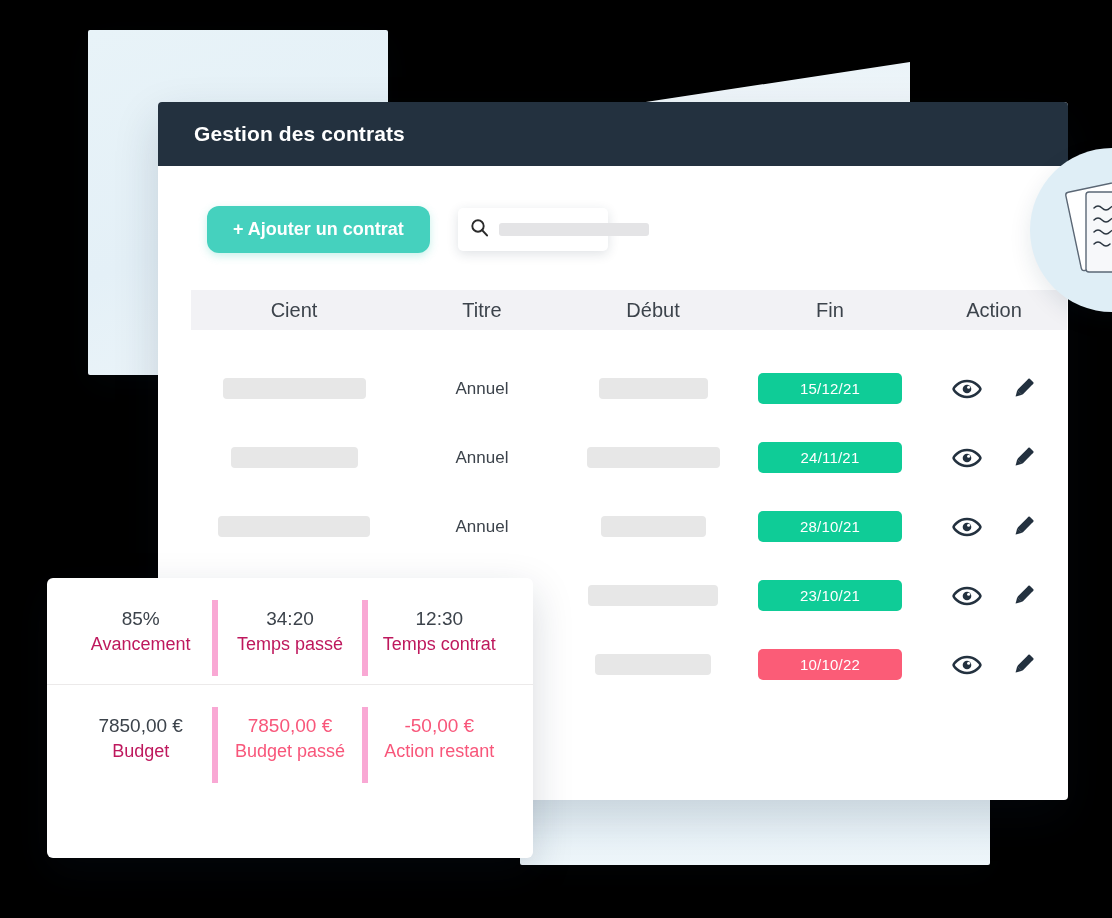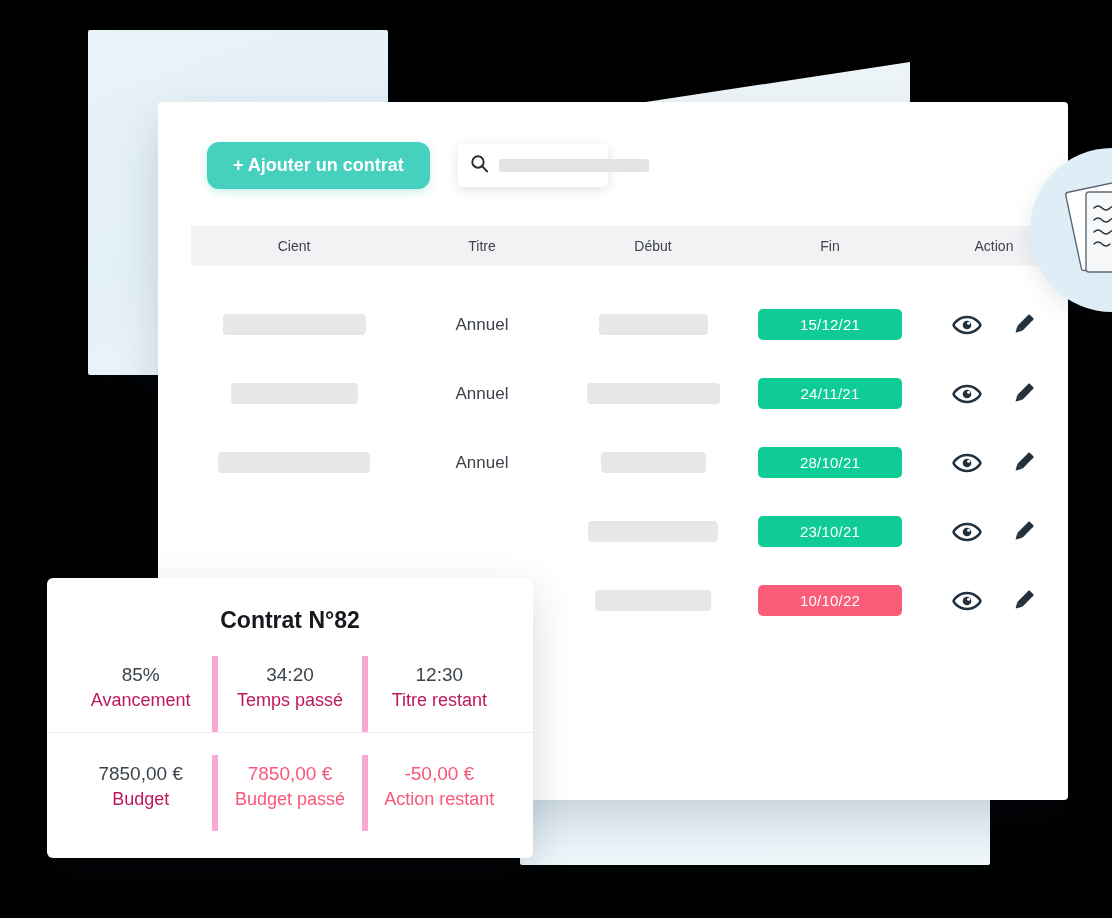--- a/index.html
+++ b/index.html
@@ -142,21 +142,21 @@
     margin-top: 37px;
     width: 876px;
   }
   .thead {
     display: flex;
     background: #f2f2f5;
     height: 40px;
     align-items: center;
   }
   .th {
-    font-size: 14px;
+    font-size: 20px;
     color: #3c434b;
     text-align: center;
     font-weight: normal;
   }
   .col-client { width: 206px; flex: 0 0 206px; }
   .col-titre  { width: 170px; flex: 0 0 170px; }
   .col-debut  { width: 172px; flex: 0 0 172px; }
   .col-fin    { width: 182px; flex: 0 0 182px; }
   .col-action { width: 146px; flex: 0 0 146px; }
 
@@ -229,21 +229,21 @@
     font-weight: bold;
     color: #15191d;
     padding-top: 29px;
   }
   .cc-grid {
     display: flex;
     margin-top: 22px;
     padding: 0 22px;
   }
   .cc-grid.row2 {
-    margin-top: 0;
+    margin-top: 8px;
     border-top: 1px solid #eceaea;
     padding-top: 22px;
   }
   .cc-cell {
     flex: 1 1 0;
     text-align: center;
     padding: 6px 4px 20px 4px;
     box-sizing: border-box;
   }
   .cc-cell + .cc-cell { border-left: 6px solid #f9a8d4; }
@@ -255,20 +255,23 @@
 <body>
 
 <div id="stage">
 
   <div class="deco deco-topleft"></div>
   <div class="deco-wedge"></div>
   <div class="deco deco-bottomright"></div>
 
   <div id="panel">
 
+    <div class="panel-titlebar">
+      <span class="panel-title">Gestion des contrats</span>
+    </div>
 
     <div class="panel-body">
 
       <div class="toolbar">
         <button class="btn-add">+ Ajouter un contrat</button>
 
         <div class="search-box">
           <span class="search-icon">
             <svg width="19" height="19" viewBox="0 0 19 19">
               <circle cx="8" cy="8" r="5.7" fill="none" stroke="#2b2b2b" stroke-width="1.9"></circle>
@@ -458,33 +461,32 @@
           <path d="M96 104 L104 120 L112 104 Z" fill="#f7f7f7" stroke="#3a3f46" stroke-width="1.4"></path>
           <path d="M101 113 L104 120 L107 113 Z" fill="#2d3742"></path>
           <path d="M96 38 q8 -10 16 0 Z" fill="#f7c7b8" stroke="#3a3f46" stroke-width="1.4"></path>
         </g>
       </svg>
     </div>
 
   </div>
 
   <div class="contract-card">
-    <div class="cc-title">Contrat N°82</div>
     <div class="cc-grid" id="cc-row1">
         <div class="cc-cell">
           <div class="cc-value">85%</div>
           <div class="cc-label">Avancement</div>
         </div>
         <div class="cc-cell">
           <div class="cc-value">34:20</div>
           <div class="cc-label">Temps passé</div>
         </div>
         <div class="cc-cell">
           <div class="cc-value">12:30</div>
-          <div class="cc-label">Titre restant</div>
+          <div class="cc-label">Temps contrat</div>
         </div>
       </div>
     <div class="cc-grid row2" id="cc-row2">
         <div class="cc-cell">
           <div class="cc-value">7850,00 €</div>
           <div class="cc-label">Budget</div>
         </div>
         <div class="cc-cell">
           <div class="cc-value pink">7850,00 €</div>
           <div class="cc-label pink">Budget passé</div>

